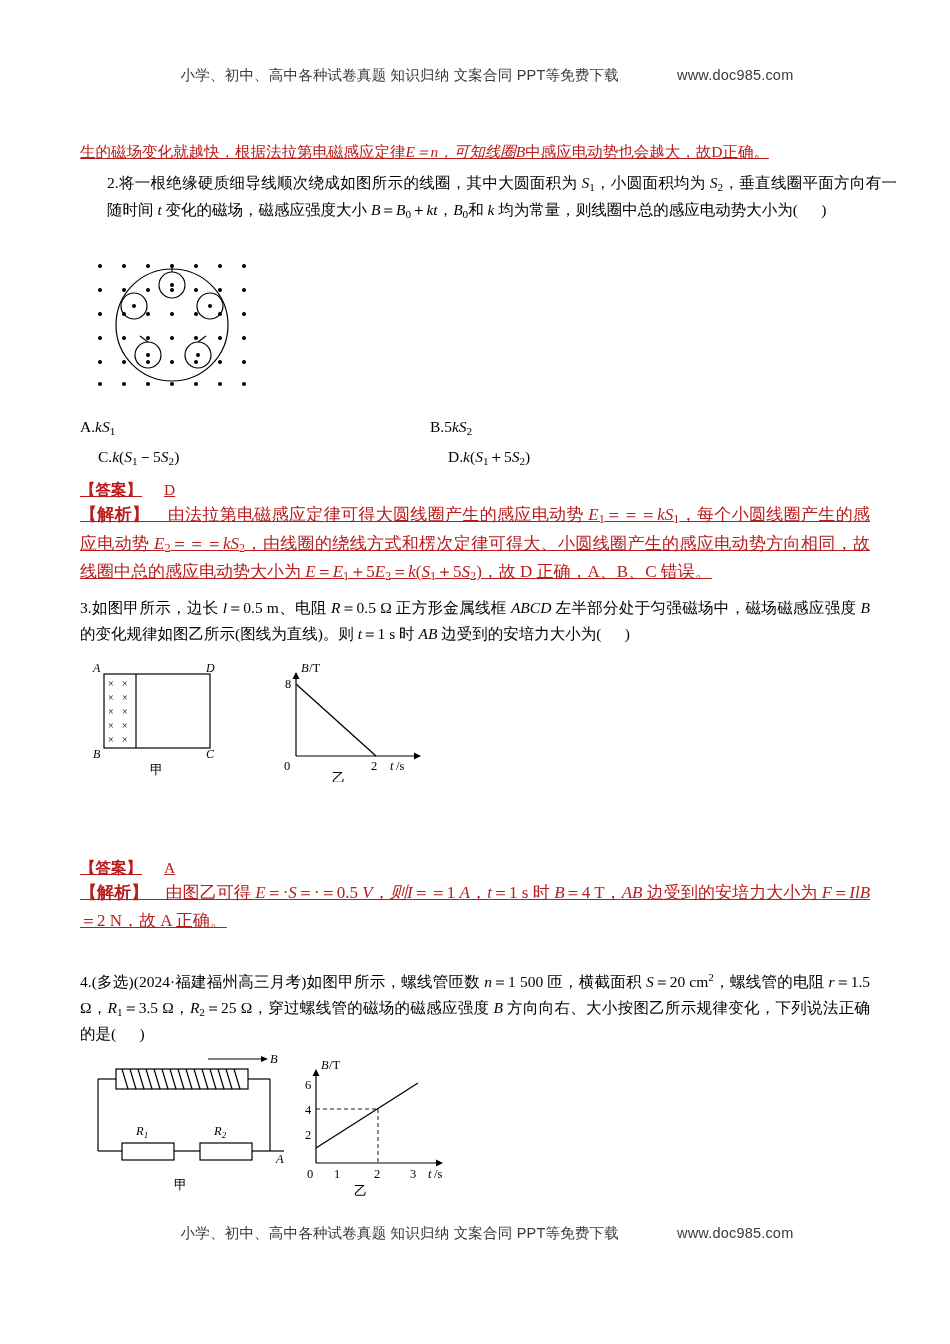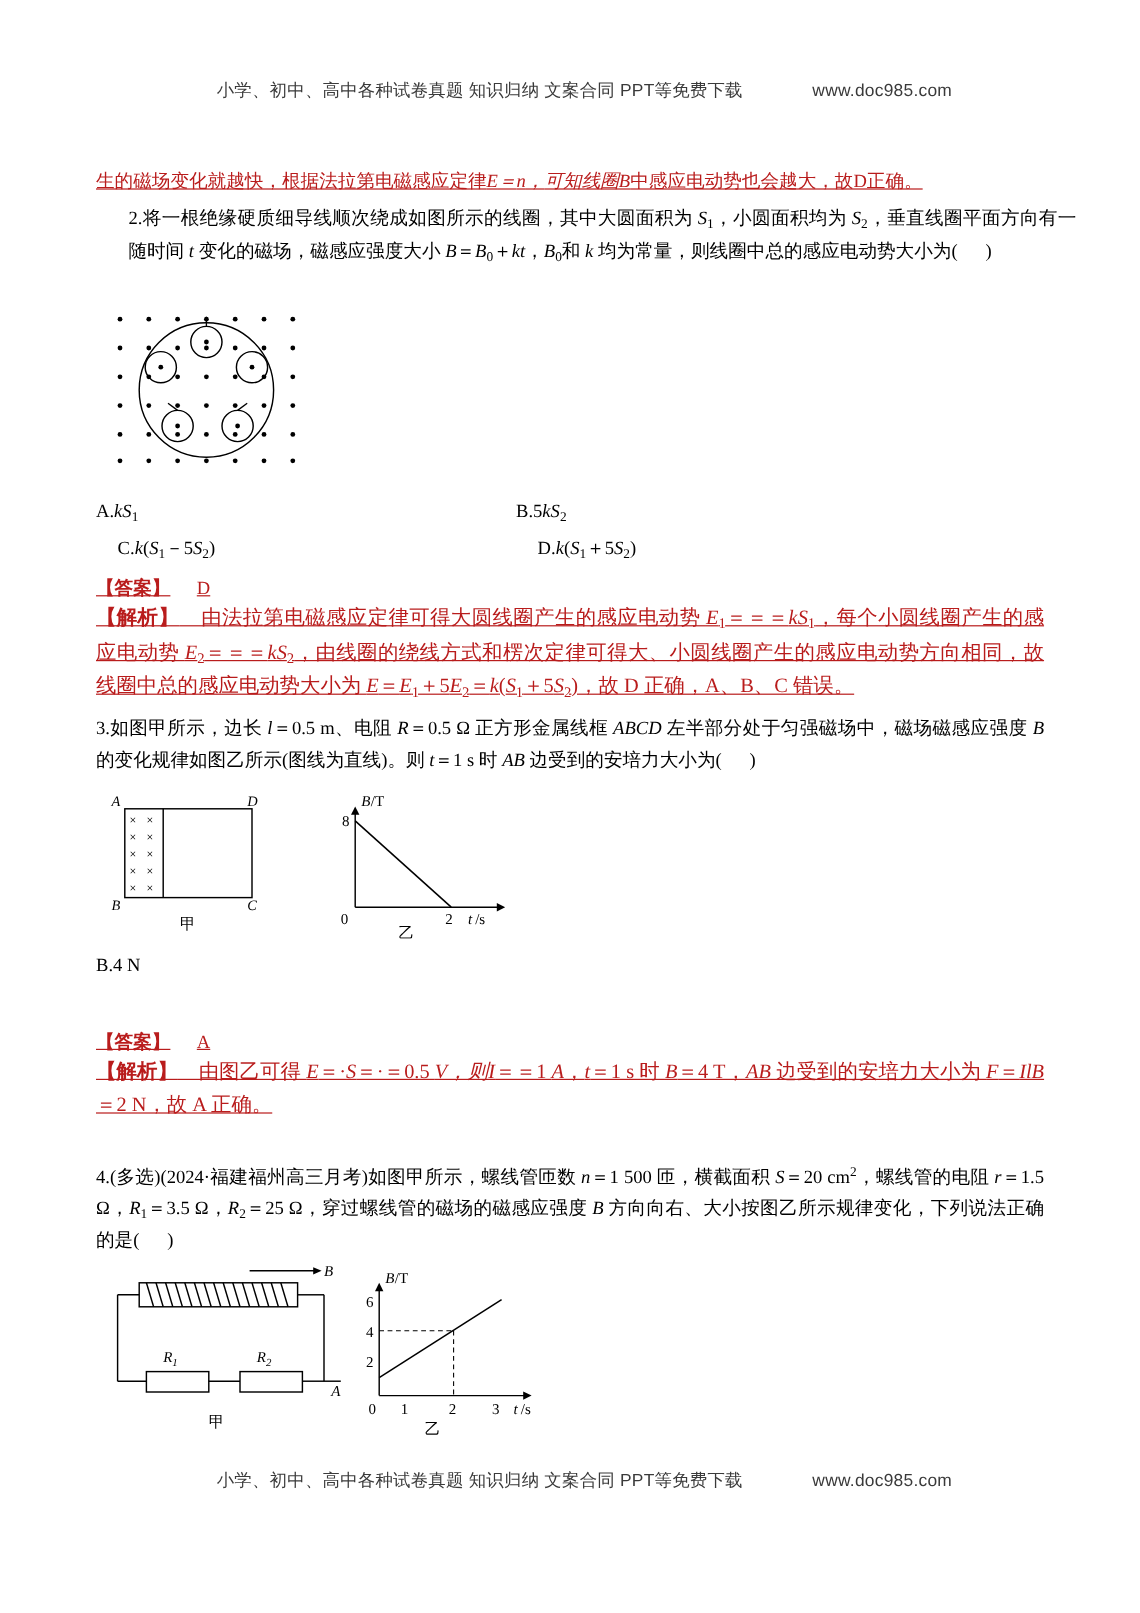--- a/index.html
+++ b/index.html
@@ -243,21 +243,20 @@
           <text x="196" y="110">0</text>
           <text x="283" y="110">2</text>
           <text x="302" y="110" font-style="italic">t</text>
             <text x="308" y="110">/s</text>
         </g>
         <text x="244" y="122" font-family="'Liberation Serif',serif" font-size="13">乙</text>
       </svg>
     </div>
 
     <div class="opts" style="position:absolute; top:790px; left:0; width:790px;">
-      <div class="opt-r">B.4 N</div>
     </div>
     <div class="opts" style="position:absolute; top:819px; left:0; width:790px;">
     </div>
 
     <div class="ansline red" style="position:absolute; top:851px; left:0;">
       <span class="lbl">【答案】</span><span class="val">A</span>
     </div>
 
     <div class="expl red" style="position:absolute; top:879px; left:0; width:790px;">
       <span class="lbl">【解析】</span>&nbsp;&nbsp;&nbsp;&nbsp;由图乙可得 <i>E</i>＝·<i>S</i>＝·＝0.5 <i>V，则I</i>＝＝1 <i>A</i>，<i>t</i>＝1 s 时 <i>B</i>＝4 T，<i>AB</i> 边受到的安培力大小为 <i>F</i>＝<i>IlB</i>＝2 N，故 A 正确。

